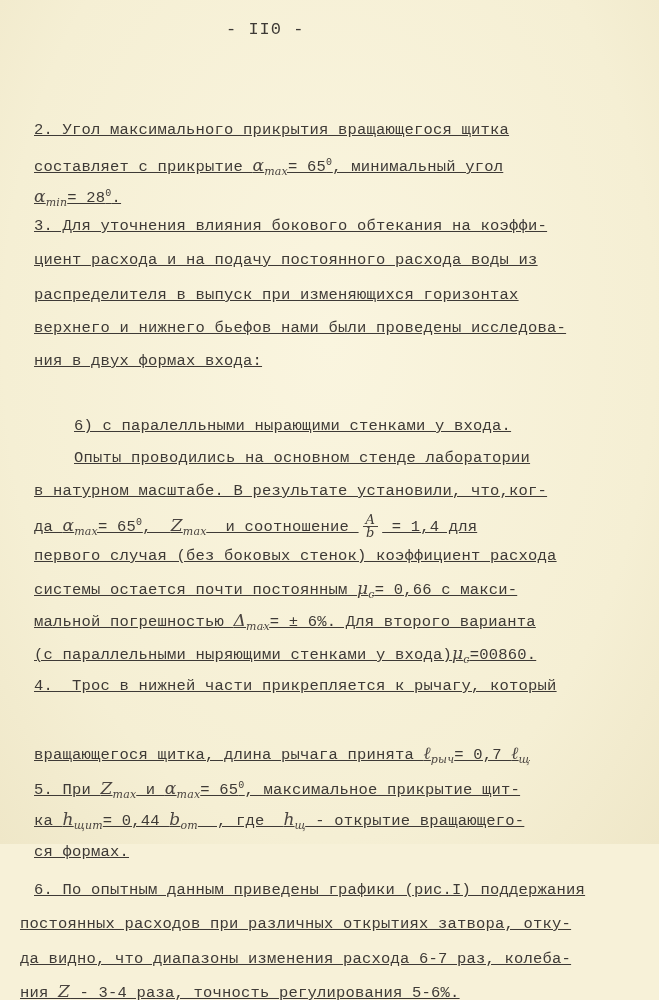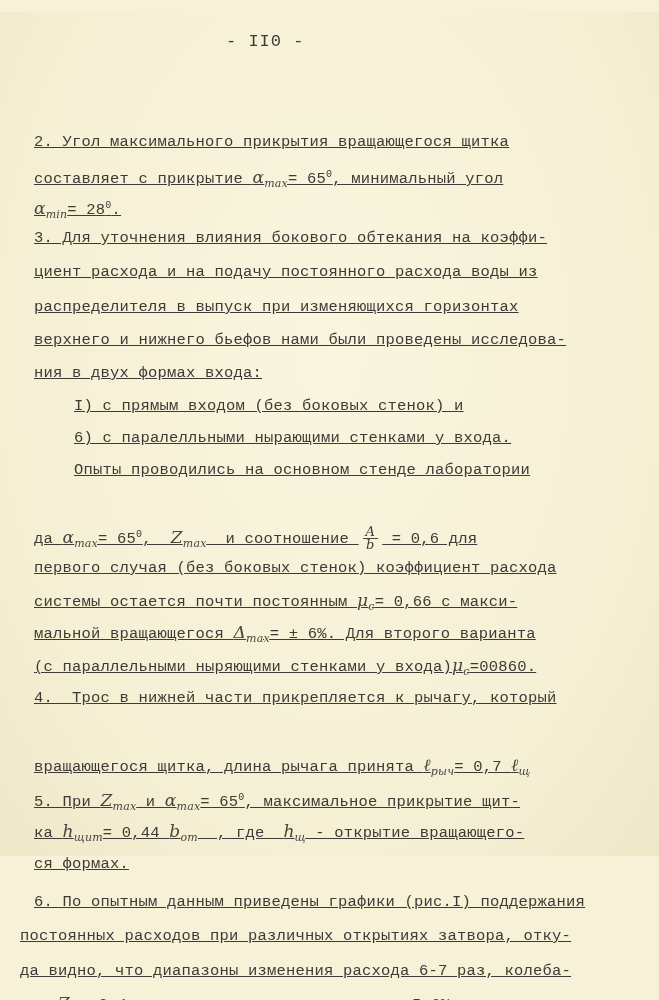--- a/index.html
+++ b/index.html
@@ -4,21 +4,21 @@
 <style>
   html, body { margin: 0; padding: 0; }
   body {
     width: 659px; height: 1000px; overflow: hidden;
     background: #f7f1d8;
     font-family: "Liberation Mono", "DejaVu Sans Mono", monospace;
     color: #3e3a36;
     position: relative;
   }
   .page {
-    position: absolute; left: 0; top: 12px; width: 659px; height: 844px;
+    position: absolute; left: 0; top: 0; width: 659px; height: 844px;
     background: radial-gradient(ellipse at 50% 40%, #faf5df 0%, #f5efd4 70%, #efe7c8 100%);
   }
   .line {
     position: absolute;
     font-size: 15.5px;
     letter-spacing: 0.2px;
     white-space: nowrap;
     line-height: 20px;
     text-decoration: underline;
   }
@@ -46,31 +46,31 @@
 
   <div class="line" style="left:34px;top:153px"><span>составляет с прикрытие </span><span class="hw"><span>α</span><sub>max</sub></span><span>= 65</span><sup>0</sup><span>, минимальный угол</span></div>
 
   <div class="line" style="left:34px;top:184px"><span class="hw"><span>α</span><sub>min</sub></span><span>= 28</span><sup>0</sup><span>.</span></div>
 
   <div class="line" style="left:34px;top:216px"><span>3. Для уточнения влияния бокового обтекания на коэффи-</span></div>
   <div class="line" style="left:34px;top:250px"><span>циент расхода и на подачу постоянного расхода воды из</span></div>
   <div class="line" style="left:34px;top:285px"><span>распределителя в выпуск при изменяющихся горизонтах</span></div>
   <div class="line" style="left:34px;top:318px"><span>верхнего и нижнего бьефов нами были проведены исследова-</span></div>
   <div class="line" style="left:34px;top:351px"><span>ния в двух формах входа:</span></div>
-  <div class="line" style="left:74px;top:384px"><span>I) с прямым входом (без боковых стенок) и</span></div>
   <div class="line" style="left:74px;top:416px"><span>6) с паралелльными нырающими стенками у входа.</span></div>
   <div class="line" style="left:74px;top:448px"><span>Опыты проводились на основном стенде лаборатории</span></div>
+  <div class="line" style="left:34px;top:481px"><span>в натурном масштабе. В  результате установили, что,ког-</span></div>
 
-  <div class="line" style="left:34px;top:513px"><span>да </span><span class="hw"><span>α</span><sub>max</sub></span><span>= 65</span><sup>0</sup><span style="white-space:pre">,  </span><span class="hw"><span>Z</span><sub>max</sub></span><span style="white-space:pre">  и соотношение </span><span class="frac"><span class="num">A</span><span class="den">b</span></span><span> = 0,6 для</span></div>
+  <div class="line" style="left:34px;top:513px"><span>да </span><span class="hw"><span>α</span><sub>max</sub></span><span>= 65</span><sup>0</sup><span style="white-space:pre">,  </span><span class="hw"><span>Z</span><sub>max</sub></span><span style="white-space:pre">  и соотношение </span><span class="frac"><span class="num">A</span><span class="den">b</span></span><span> = 1,4 для</span></div>
 
   <div class="line" style="left:34px;top:546px"><span>первого случая (без боковых стенок) коэффициент расхода</span></div>
 
   <div class="line" style="left:34px;top:578px"><span>системы остается почти постоянным </span><span class="hw"><span>μ</span><sub>c</sub></span><span>= 0,66 с макси-</span></div>
 
-  <div class="line" style="left:34px;top:610px"><span>мальной вращающегося </span><span class="hw"><span>Δ</span><sub>max</sub></span><span>= ± 6%. Для второго варианта</span></div>
+  <div class="line" style="left:34px;top:610px"><span>мальной погрешностью </span><span class="hw"><span>Δ</span><sub>max</sub></span><span>= ± 6%. Для второго варианта</span></div>
 
   <div class="line" style="left:34px;top:643px"><span>(с параллельными ныряющими стенками у входа)</span><span class="hw"><span>μ</span><sub>c</sub></span><span>=00860.</span></div>
 
   <div class="line" style="left:34px;top:676px"><span style="white-space:pre">4.  Трос в нижней части прикрепляется к рычагу, который</span></div>
 
   <div class="line" style="left:34px;top:743px"><span>вращающегося щитка, длина рычага принята </span><span class="hw"><span>ℓ</span><sub>рыч</sub></span><span>= 0,7 </span><span class="hw"><span>ℓ</span><sub>щ</sub></span></div>
 
   <div class="line" style="left:34px;top:776px"><span>5. При </span><span class="hw"><span>Z</span><sub>max</sub></span><span style="white-space:pre"> и </span><span class="hw"><span>α</span><sub>max</sub></span><span>= 65</span><sup>0</sup><span>, максимальное прикрытие щит-</span></div>
 
   <div class="line" style="left:34px;top:809px"><span>ка </span><span class="hw"><span>h</span><sub>щит</sub></span><span>= 0,44 </span><span class="hw"><span>b</span><sub>от</sub></span><span style="white-space:pre">  , где  </span><span class="hw"><span>h</span><sub>щ</sub></span><span> - открытие вращающего-</span></div>

